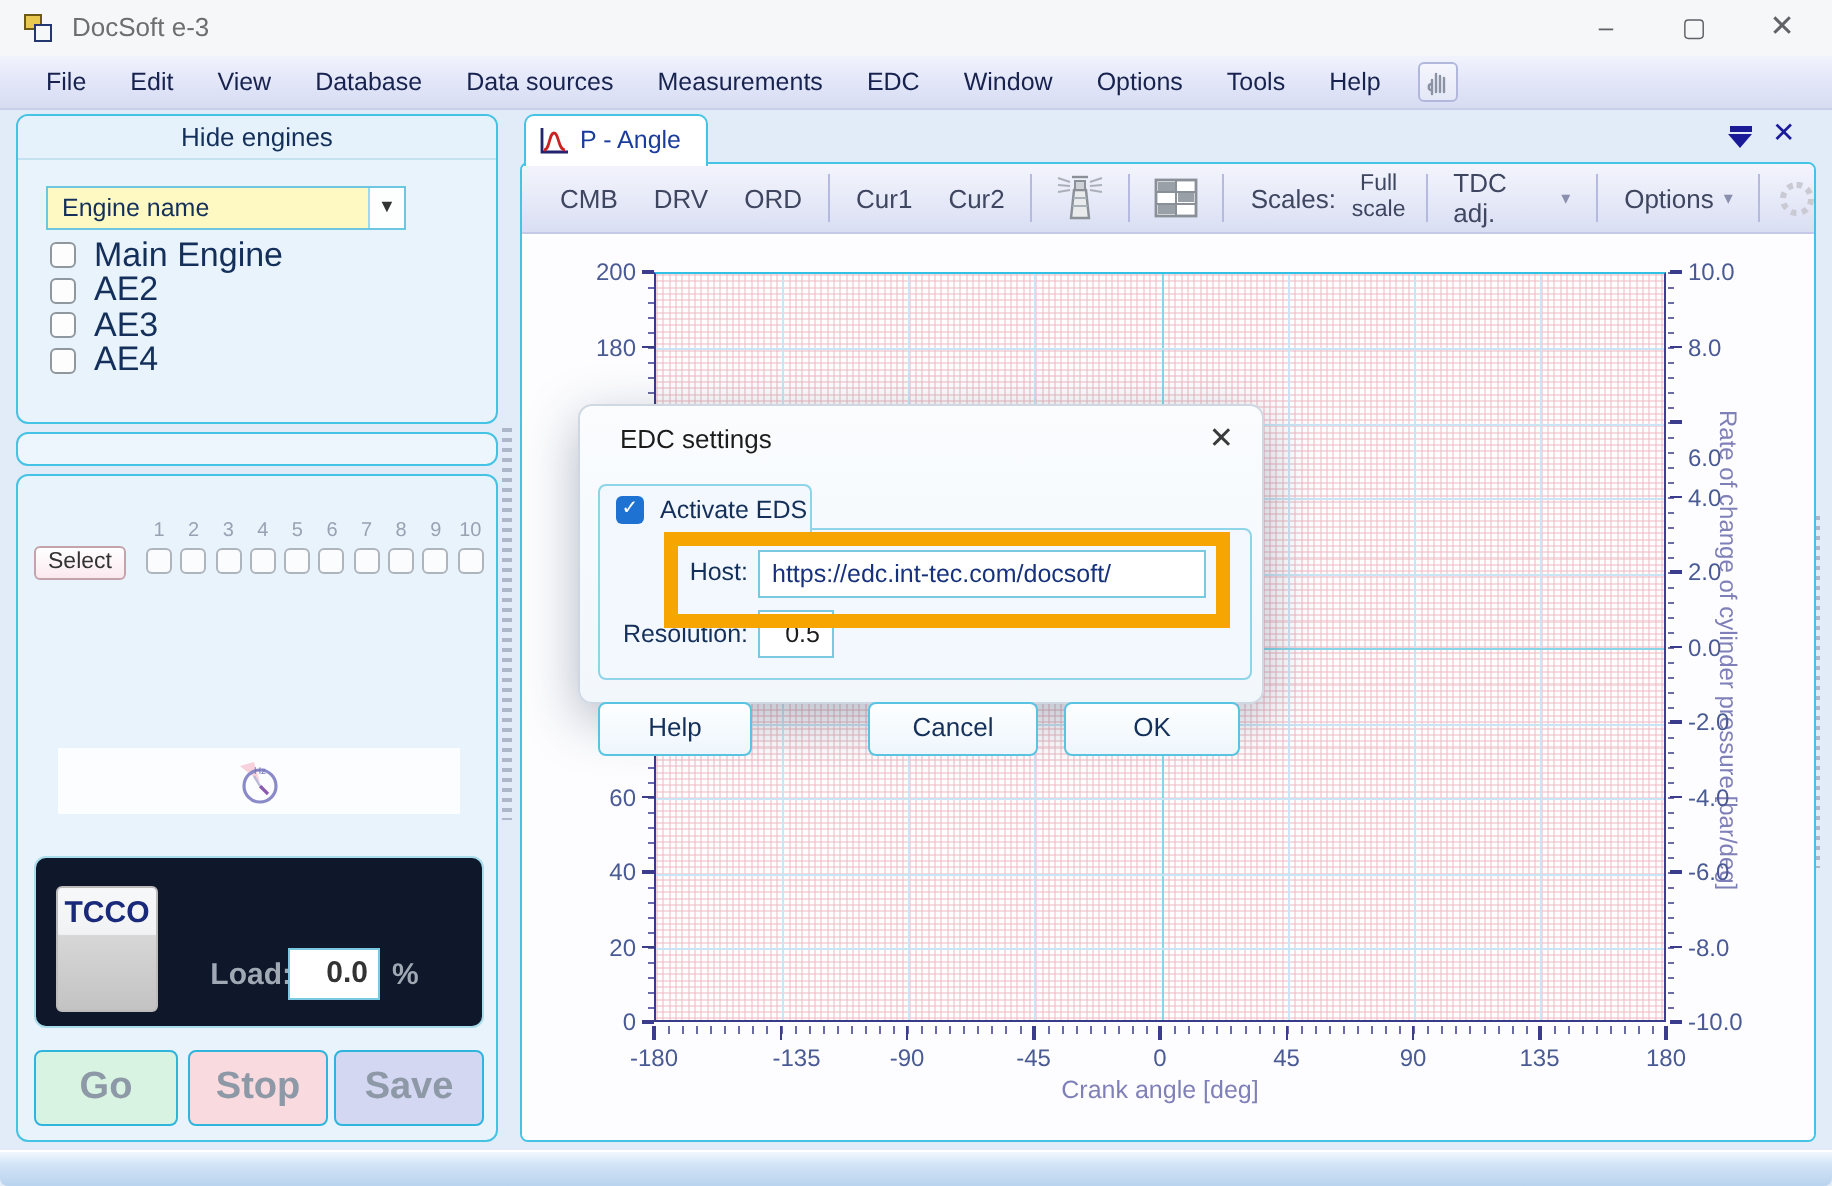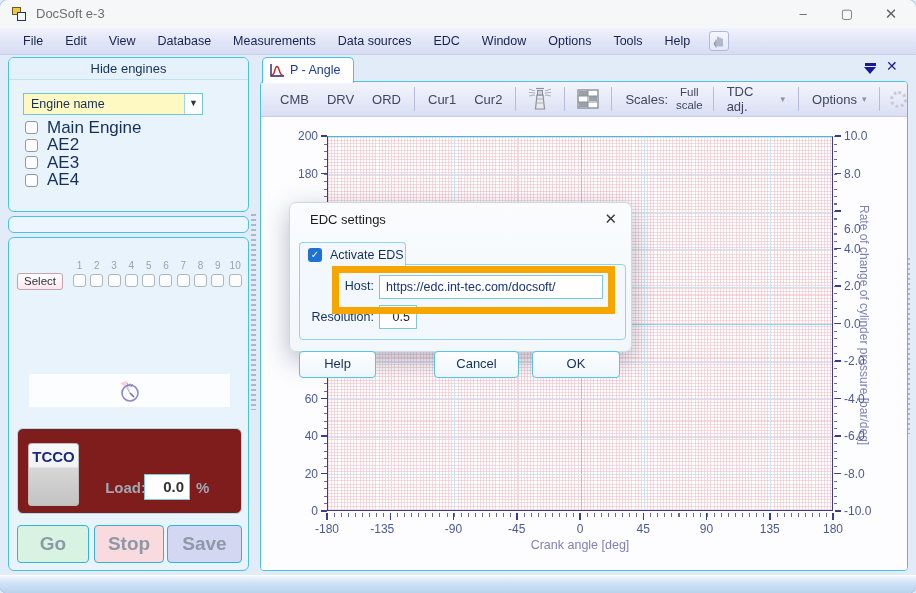--- a/index.html
+++ b/index.html
@@ -1,18 +1,18 @@
 <!DOCTYPE html>
 <html><head>
 <meta charset="utf-8">
 <style>
   * { box-sizing: border-box; margin: 0; padding: 0; }
   html,body { width:916px; height:593px; }
   body { font-family: "Liberation Sans", "DejaVu Sans", sans-serif; background:#e2ecf8; }
-  #window { position:relative; width:916px; height:593px; overflow:hidden; outline:1px solid #93b6da; border-radius:8px; background:#e2ecf8; }
+  #window { position:relative; width:916px; height:593px; overflow:hidden; outline:1px solid #93b6da; border-radius:0; background:#e2ecf8; }
 
   
   #titlebar { position:absolute; left:0; top:0; width:916px; height:28px; background:#f6f7f9; }
   #app-icon { position:absolute; left:12px; top:6px; width:16px; height:16px; }
   #app-icon .sq1 { position:absolute; left:0; top:1px; width:9px; height:8px; background:#e9c84e; border:1px solid #6e5a16; }
   #app-icon .sq2 { position:absolute; left:5px; top:6px; width:9px; height:9px; background:#f6f7f9; border:1px solid #23366e; }
   #win-title { position:absolute; left:36px; top:0; height:28px; line-height:28px; color:#6e6e6e; font-size:13px; }
   .win-ctl { position:absolute; top:2px; width:34px; height:24px; text-align:center; line-height:24px; color:#5f6368; font-size:13px; }
   #btn-min { right:96px; } #btn-max { right:52px; } #btn-close { right:8px; font-size:15px; }
 
@@ -49,21 +49,21 @@
   #select-btn { position:absolute; left:8px; top:35px; width:46px; height:17px; background:linear-gradient(180deg,#ffffff,#fbe9ee);
     border:1px solid #c4a3ad; border-radius:3px; font-size:11.5px; color:#333; text-align:center; line-height:15px; }
 
   #stopped-box { position:absolute; left:8px; top:66px; width:225px; height:58px; border:1.5px solid #a9ddec;
     border-radius:6px; background:#f4fafd; text-align:center; }
   #stopped-box span { font-size:36px; font-weight:bold; color:#9c9c9c; line-height:56px; letter-spacing:1px; }
   #gauge-strip { position:absolute; left:20px; top:136px; width:201px; height:33px; background:#fbfdff; 
     display:flex; align-items:center; justify-content:center; }
 
   #tcco-box { position:absolute; left:8px; top:190px; width:225px; height:86px; border:1.5px solid #a9ddec;
-    border-radius:6px; background:#7f1d1d; }
+    border-radius:6px; background:#0f172a; }
   #tcco-btn { position:absolute; left:10px; top:14px; width:51px; height:63px; border:1px solid #bcbcbc; border-radius:3px;
     background:linear-gradient(180deg,#f7f8fa 0%,#f1f2f4 38%,#d7d7d7 39%,#c3c3c3 100%); text-align:center; }
   #tcco-btn span { font-size:15px; font-weight:bold; color:#1a2a7a; line-height:26px; }
   #load-label { position:absolute; left:72px; top:50px; width:56px; text-align:right; color:#a0a8b4; font-size:15px; font-weight:bold; }
   #load-input { position:absolute; left:126px; top:45px; width:46px; height:26px; background:#fff; border:1px solid #7ac9e0;
     font-size:15px; font-weight:bold; color:#333; text-align:right; line-height:24px; padding-right:5px; }
   #load-unit { position:absolute; left:178px; top:50px; color:#a0a8b4; font-size:15px; font-weight:bold; }
 
   .run-btn { position:absolute; top:287px; height:38px; border:1.5px solid #2fb4dc; border-radius:4px;
     text-align:center; font-size:19px; font-weight:bold; color:#8d99a6; line-height:35px; }
@@ -167,22 +167,22 @@
     <div class="win-ctl" id="btn-max">▢</div>
     <div class="win-ctl" id="btn-close">✕</div>
   </div>
 
   <div id="menubar">
     <div id="menu-items" style="display:flex;">
         <div class="menu-item">File</div>
         <div class="menu-item">Edit</div>
         <div class="menu-item">View</div>
         <div class="menu-item">Database</div>
+        <div class="menu-item">Data sources</div>
         <div class="menu-item">Measurements</div>
-        <div class="menu-item">Data sources</div>
         <div class="menu-item">EDC</div>
         <div class="menu-item">Window</div>
         <div class="menu-item">Options</div>
         <div class="menu-item">Tools</div>
         <div class="menu-item">Help</div>
       </div>
     <div id="hand-btn">
       <svg width="12" height="14" viewBox="0 0 12 14">
         <path d="M3 13 V6 M5 12 V3 M7 12 V4 M9 12 V5 M3 8 C1 8 1 10 2 11" stroke="#8a92a4" stroke-width="1.2" fill="none" stroke-linecap="round"></path>
       </svg>
@@ -399,21 +399,21 @@
         <div class="tick-label" style="left: 583px; top: 273.5px;">-4.0</div>
         <div class="majtick" style="left: 573.5px; top: 317.25px; width: 6px; height: 1.5px;"></div>
         <div class="tick-label" style="left: 583px; top: 311px;">-6.0</div>
         <div class="majtick" style="left: 573.5px; top: 354.75px; width: 6px; height: 1.5px;"></div>
         <div class="tick-label" style="left: 583px; top: 348.5px;">-8.0</div>
         <div class="majtick" style="left: 573.5px; top: 392.25px; width: 6px; height: 1.5px;"></div>
         <div class="tick-label" style="left: 583px; top: 386px;">-10.0</div>
         <div class="majtick" style="left: 65.25px; top: 395px; width: 1.5px; height: 7px;"></div>
         <div class="tick-label" style="left: 46px; top: 404px; width: 40px; text-align: center;">-180</div>
         <div class="majtick" style="left: 128.5px; top: 395px; width: 1.5px; height: 7px;"></div>
-        <div class="tick-label" style="left: 109.25px; top: 404px; width: 40px; text-align: left;">-135</div>
+        <div class="tick-label" style="left: 109.25px; top: 404px; width: 40px; text-align: right;">-135</div>
         <div class="majtick" style="left: 191.75px; top: 395px; width: 1.5px; height: 7px;"></div>
         <div class="tick-label" style="left: 172.5px; top: 404px; width: 40px; text-align: center;">-90</div>
         <div class="majtick" style="left: 255px; top: 395px; width: 1.5px; height: 7px;"></div>
         <div class="tick-label" style="left: 235.75px; top: 404px; width: 40px; text-align: center;">-45</div>
         <div class="majtick" style="left: 318.25px; top: 395px; width: 1.5px; height: 7px;"></div>
         <div class="tick-label" style="left: 299px; top: 404px; width: 40px; text-align: center;">0</div>
         <div class="majtick" style="left: 381.5px; top: 395px; width: 1.5px; height: 7px;"></div>
         <div class="tick-label" style="left: 362.25px; top: 404px; width: 40px; text-align: center;">45</div>
         <div class="majtick" style="left: 444.75px; top: 395px; width: 1.5px; height: 7px;"></div>
         <div class="tick-label" style="left: 425.5px; top: 404px; width: 40px; text-align: center;">90</div>

